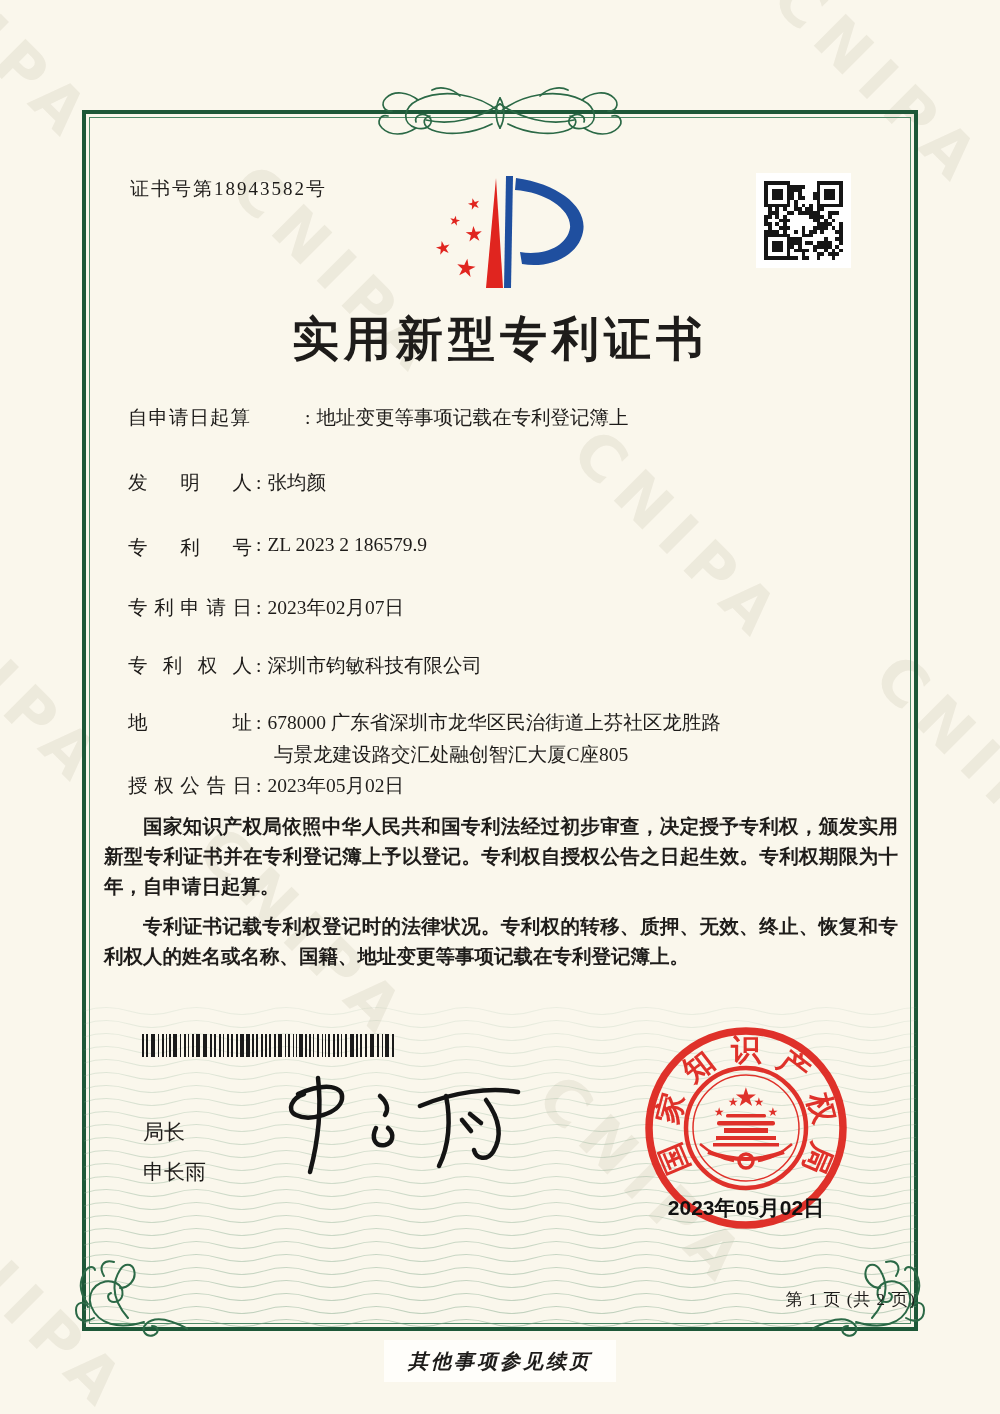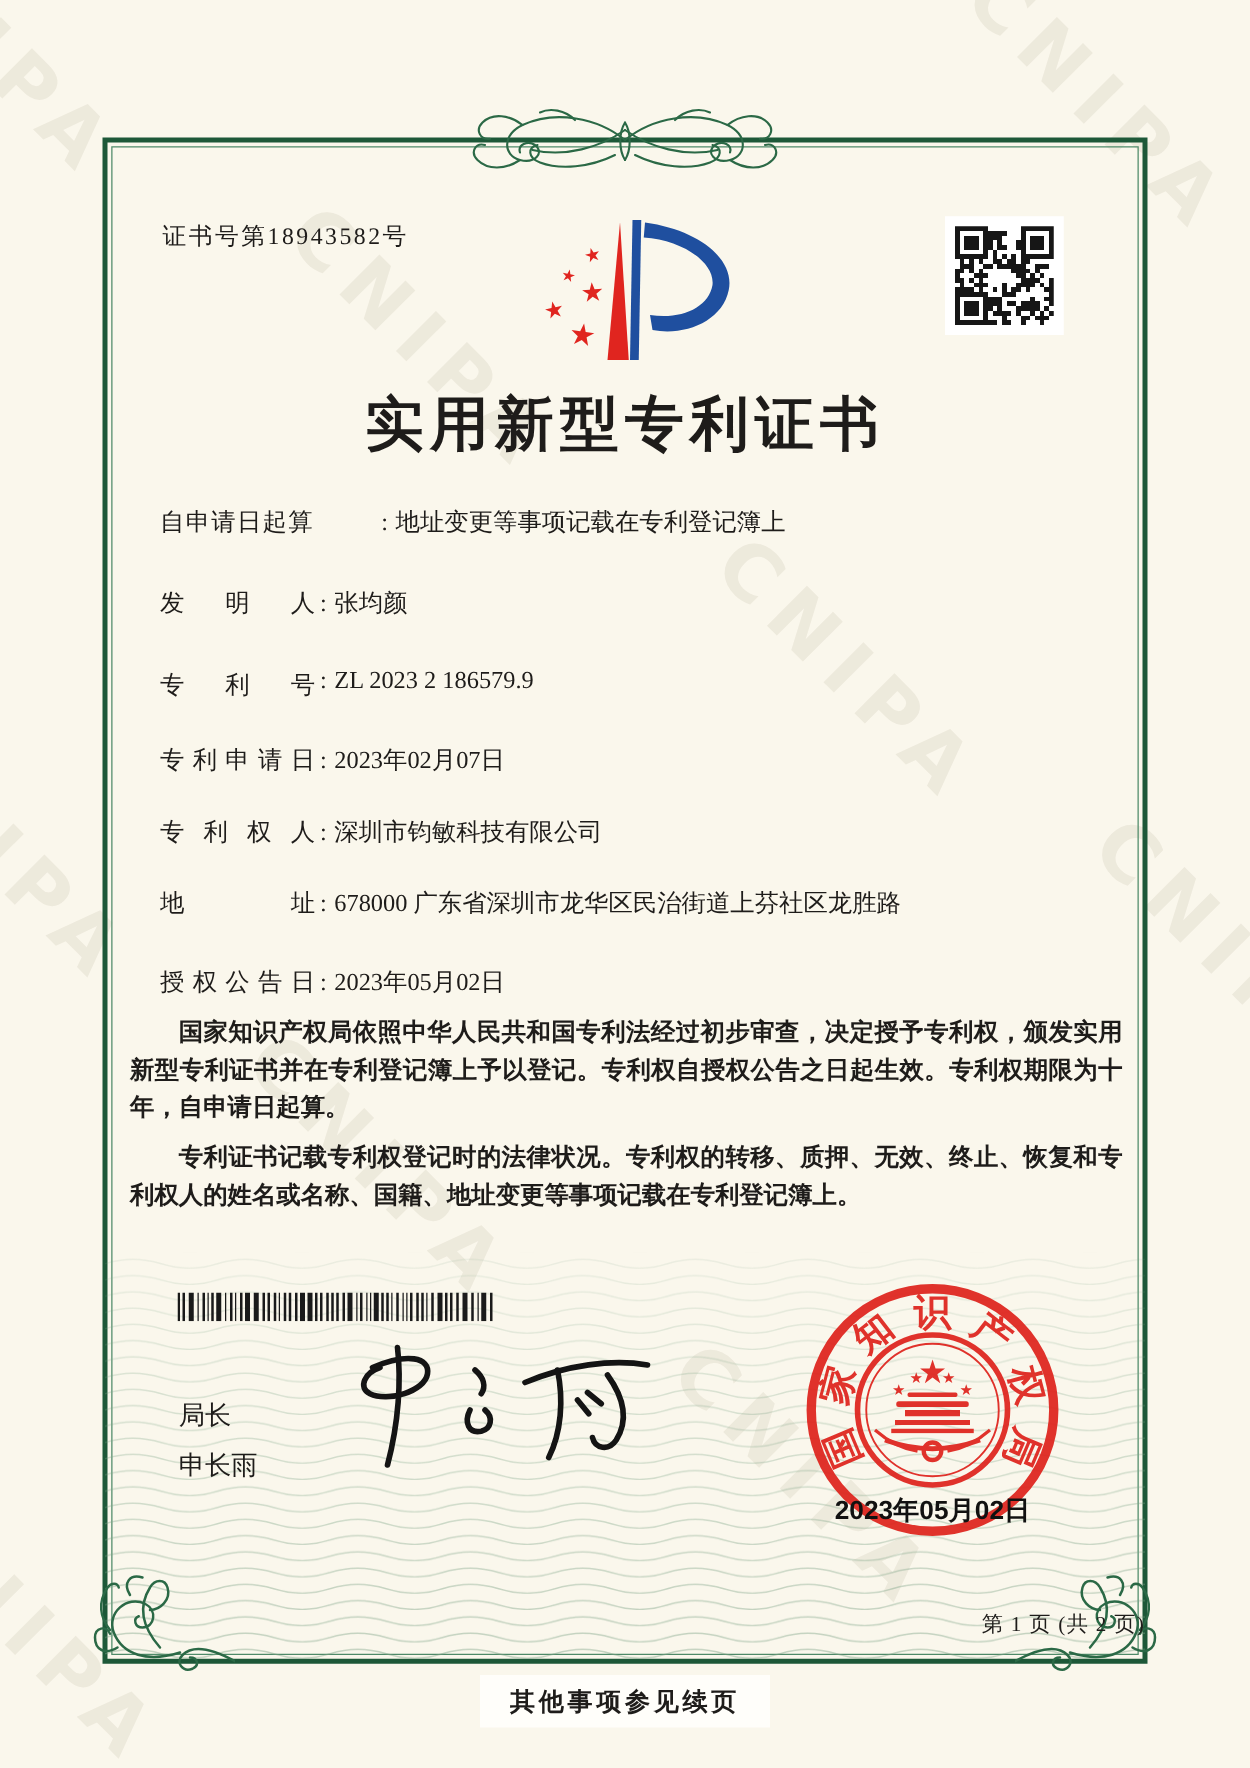--- a/index.html
+++ b/index.html
@@ -68,21 +68,21 @@
   .director-name{left:143px;top:1158px;font-size:21px;z-index:4;
        font-family:"Liberation Sans","DejaVu Sans",sans-serif;font-weight:500;}
   .signature{left:268px;top:1072px;z-index:5;}
   .seal{left:641px;top:1023px;z-index:5;}
   .seal-date{left:646px;top:1194px;width:200px;text-align:center;font-size:21px;
        font-weight:bold;color:#111;z-index:6;
        font-family:"Liberation Sans","DejaVu Sans",sans-serif;}
   .page-no{left:84px;top:1288px;width:832px;text-align:right;font-size:17px;
        letter-spacing:1px;z-index:4;}
   .footer-note{left:384px;top:1340px;width:232px;height:42px;background:#fffefa;
-       z-index:4;display:flex;align-items:center;justify-content:center;}
+       z-index:4;display:flex;align-items:center;justify-content:center;font-style:italic;}
   .footer-note span{font-size:20px;font-weight:600;letter-spacing:3px;}
 </style>
 </head>
 <body>
 
 <span class="wm wm1">CNIPA</span>
 <span class="wm wm2">CNIPA</span>
 <span class="wm wm3">CNIPA</span>
 <span class="wm wm4">CNIPA</span>
 <span class="wm wm5">CNIPA</span>
@@ -418,20 +418,21 @@
   <span class="f-label">专利号</span><span class="f-colon">:</span><span class="f-value">ZL 2023 2 186579.9</span>
 </div>
 <div class="abs field row4">
   <span class="f-label">专利申请日</span><span class="f-colon">:</span><span class="f-value">2023年02月07日</span>
 </div>
 <div class="abs field row5">
   <span class="f-label">专利权人</span><span class="f-colon">:</span><span class="f-value">深圳市钧敏科技有限公司</span>
 </div>
 <div class="abs field row6">
   <span class="f-label">地址</span><span class="f-colon">:</span><span class="f-value">678000 广东省深圳市龙华区民治街道上芬社区龙胜路</span>
+  <span class="line2">与景龙建设路交汇处融创智汇大厦C座805</span>
 </div>
 <div class="abs field row7">
   <span class="f-label">授权公告日</span><span class="f-colon">:</span><span class="f-value">2023年05月02日</span>
 </div>
 
 <div class="abs body-text">
   <p>国家知识产权局依照中华人民共和国专利法经过初步审查，决定授予专利权，颁发实用新型专利证书并在专利登记簿上予以登记。专利权自授权公告之日起生效。专利权期限为十年，自申请日起算。</p>
   <p>专利证书记载专利权登记时的法律状况。专利权的转移、质押、无效、终止、恢复和专利权人的姓名或名称、国籍、地址变更等事项记载在专利登记簿上。</p>
 </div>
 

